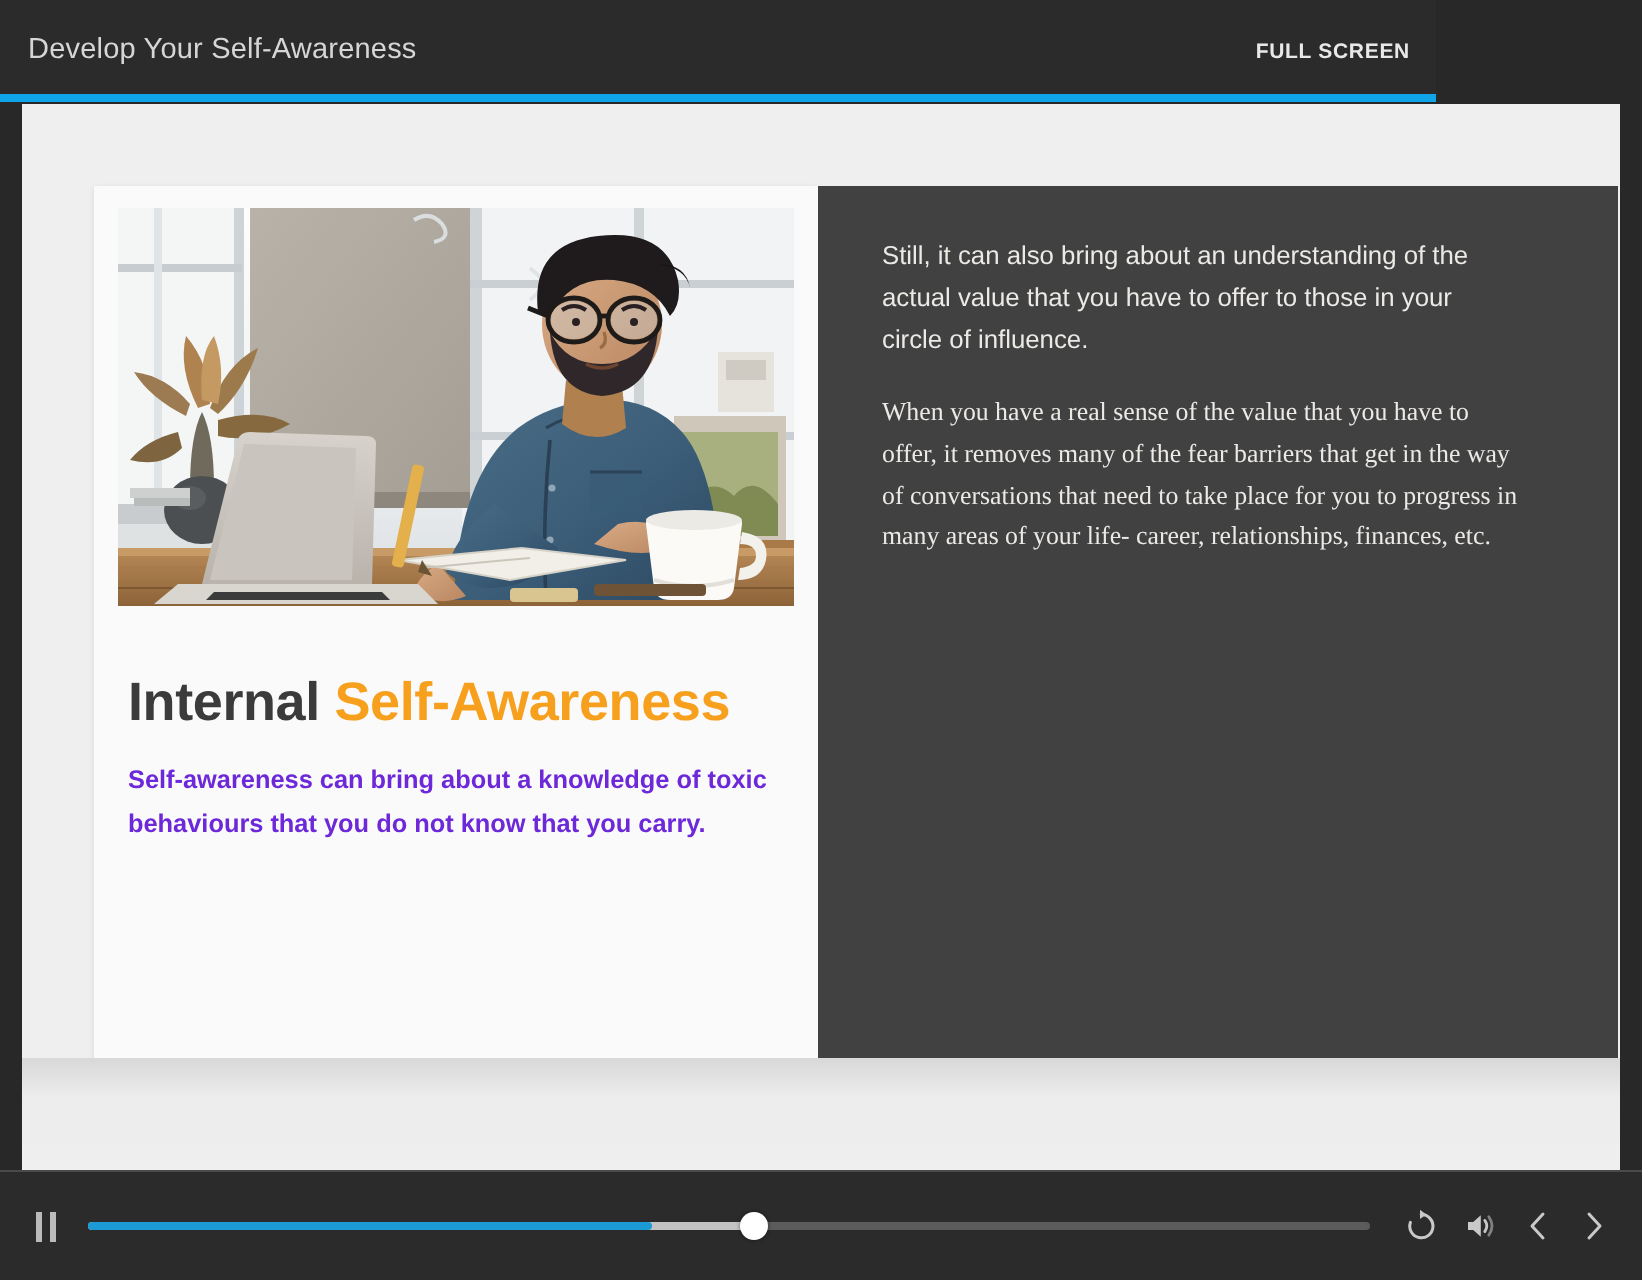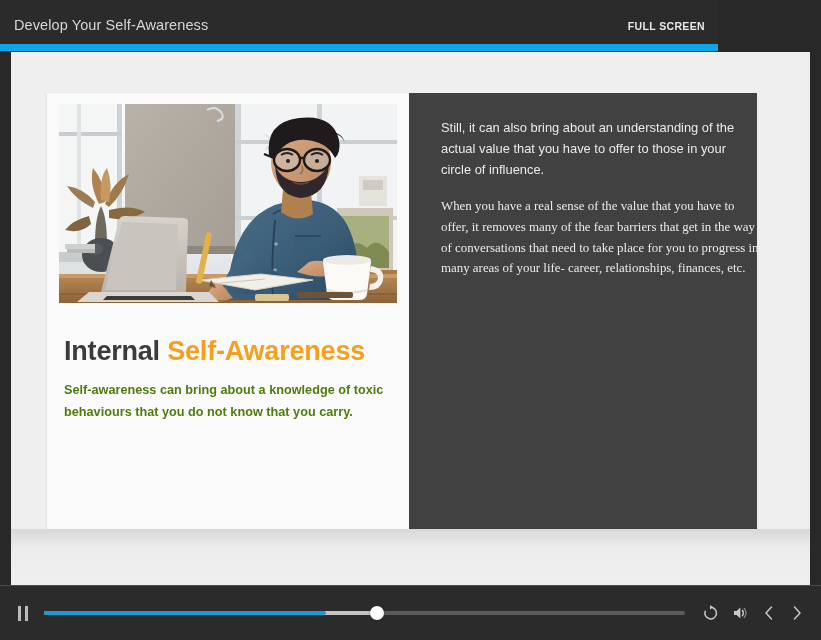--- a/index.html
+++ b/index.html
@@ -8,21 +8,21 @@
     overflow: hidden;
     background: #282828;
     font-family: "Liberation Sans", sans-serif;
   }
 
   
   .header {
     position: absolute; left: 0; top: 0;
     width: 718px; height: 51px;
     background: #2b2b2b;
-    border-bottom: 7px solid #0ea5e9;
+    border-bottom: 4px solid #0ea5e9;
     display: flex; align-items: center;
   }
   .header-title {
     position: absolute; left: 14px; top: 17px;
     font-size: 14.5px; color: #d6d6d6;
     letter-spacing: 0.1px; white-space: nowrap;
   }
   .fullscreen-btn {
     position: absolute; right: 13px; top: 20px;
     font-size: 10.5px; font-weight: bold; color: #e8e8e8;
@@ -62,27 +62,27 @@
     font-size: 27px; font-weight: bold;
     letter-spacing: -0.2px; white-space: nowrap;
   }
   .h-dark { color: #3b3b3b; }
   .h-accent { color: #f6a01d; }
 
   .card-body {
     position: absolute; left: 17px; top: 287px;
     width: 320px;
     font-size: 12.7px; font-weight: bold; line-height: 1.72;
-    color: #4d7c0f;
+    color: #6d28d9;
   }
 
   
   .panel {
     position: absolute; left: 398px; top: 41px;
-    width: 348px; height: 451px;
+    width: 400px; height: 451px;
     background: #414141;
   }
   .panel-inner {
     position: absolute; left: 32px; top: 25px;
     width: 318px;
   }
   .panel-para {
     font-size: 12.9px; line-height: 1.62; color: #eceae6;
   }
   .panel-para + .panel-para { margin-top: 15px; font-family: Liberation Serif, serif; }

